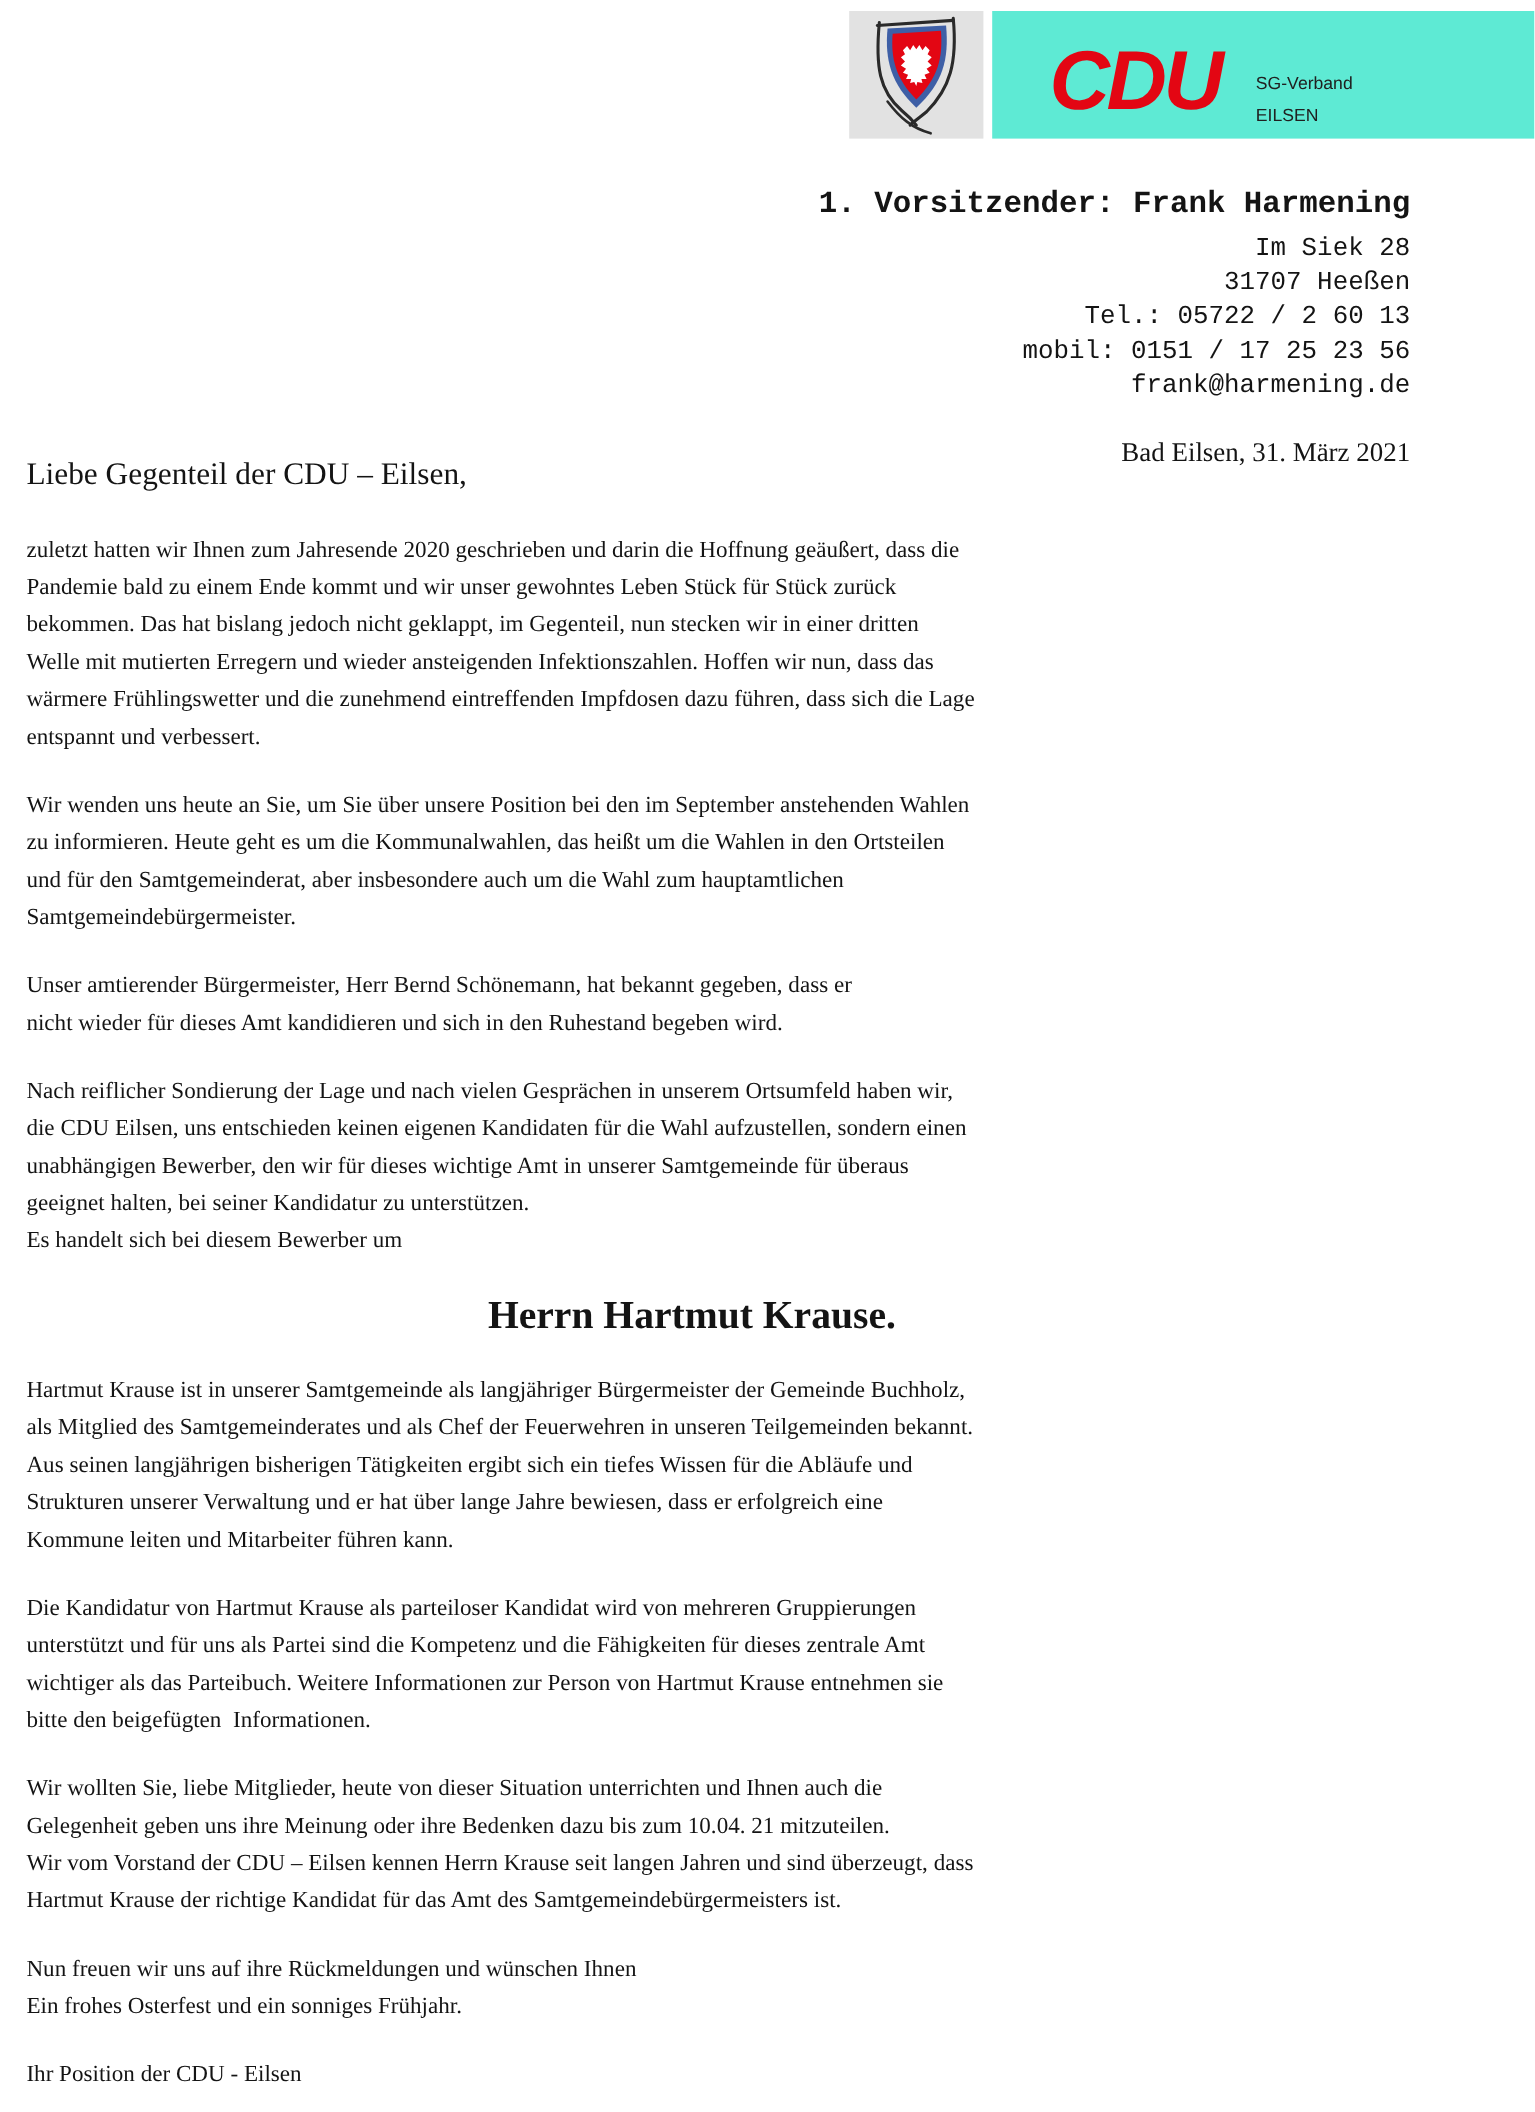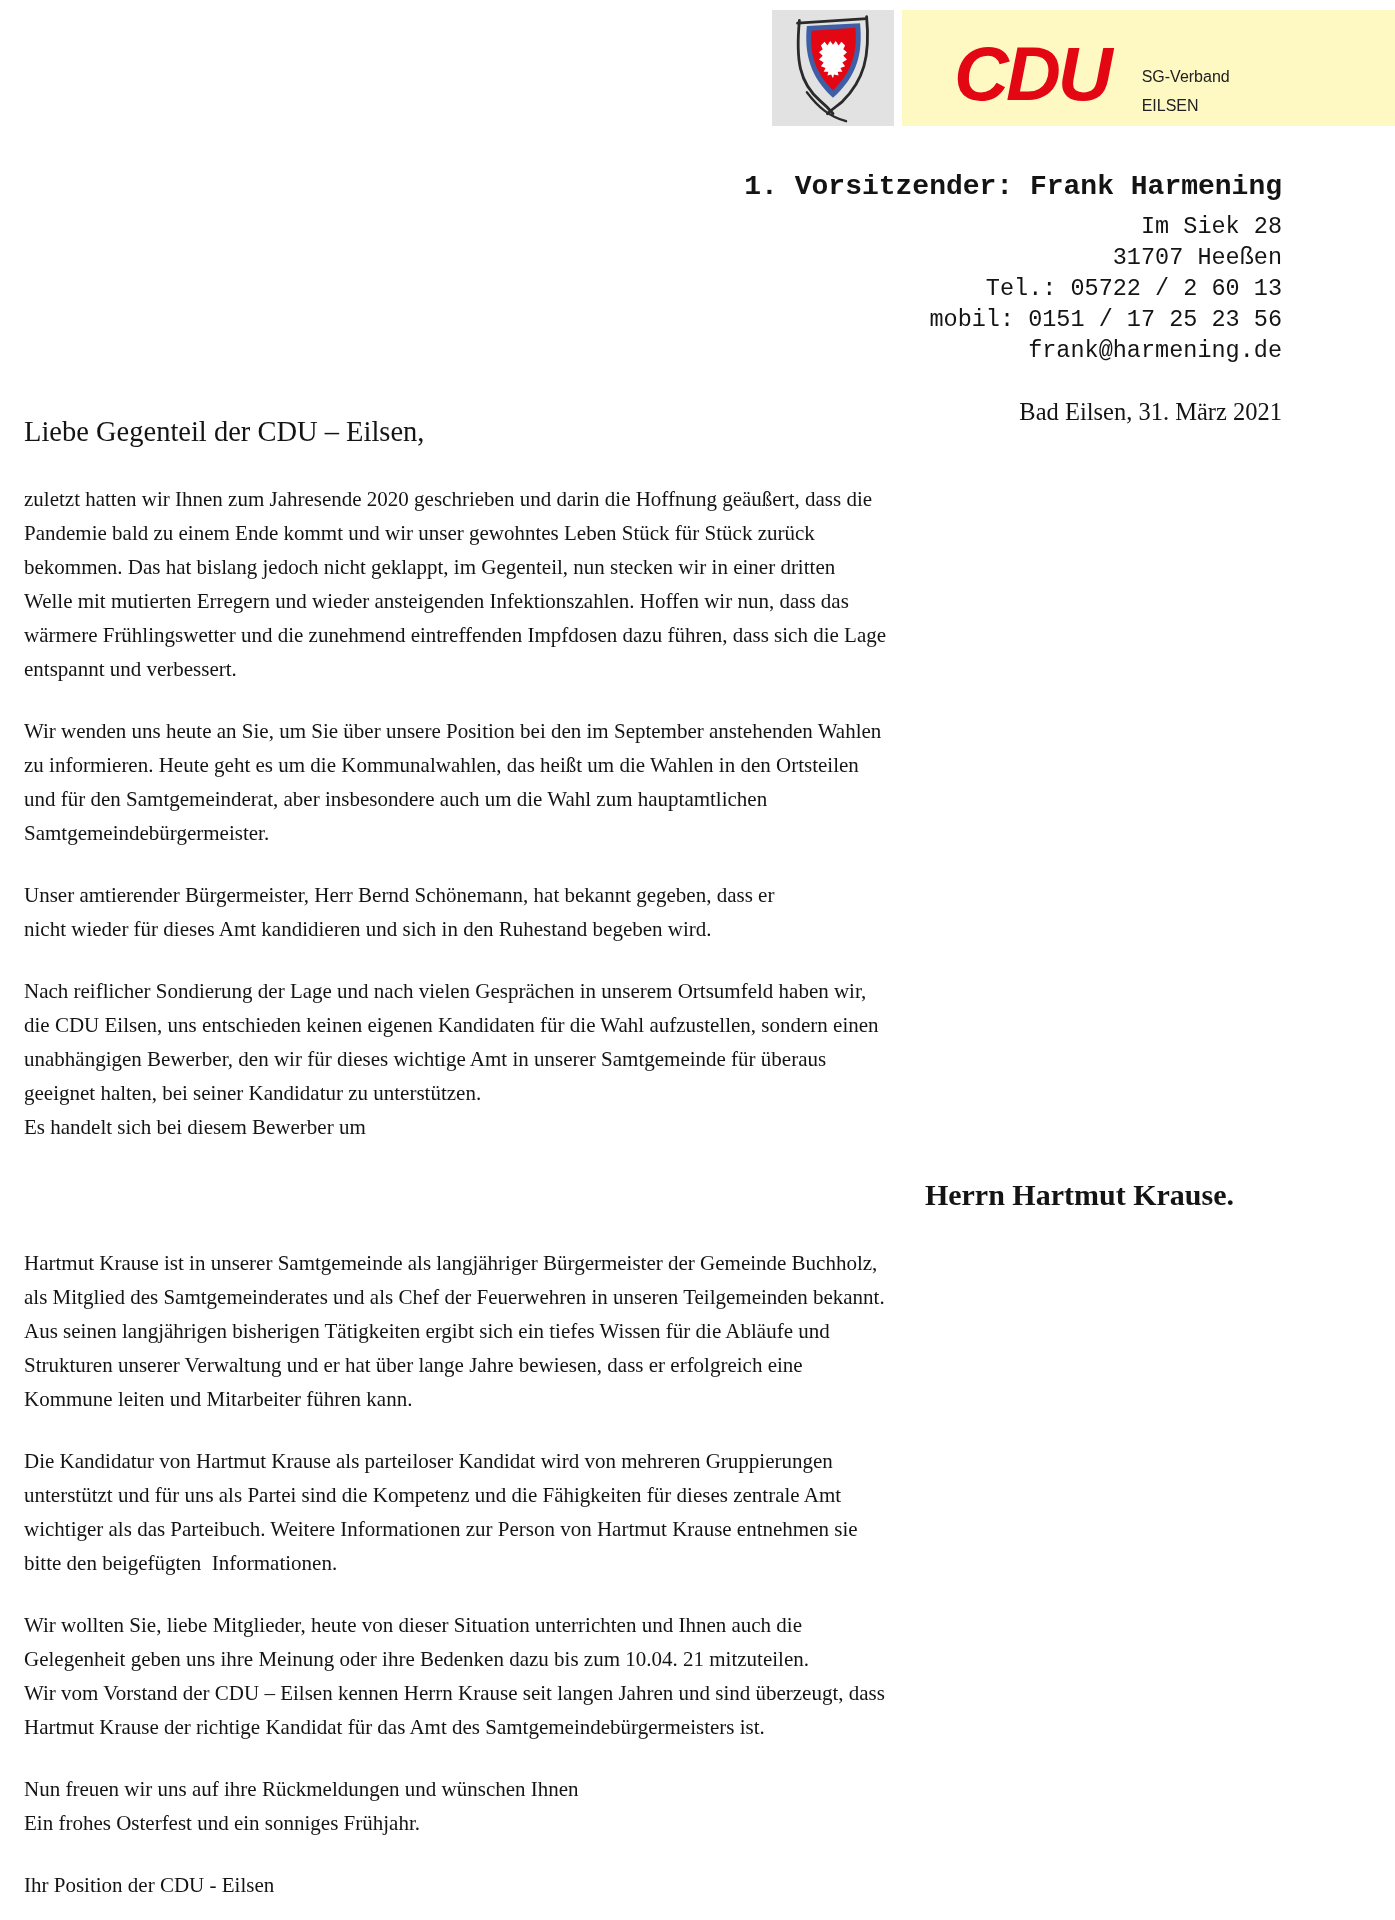--- a/index.html
+++ b/index.html
@@ -15,21 +15,21 @@
   
   .shield-box {
     position:absolute; left:772px; top:10px;
     width:122px; height:116px;
     background:#e2e2e2;
     display:flex; align-items:center; justify-content:center;
   }
   .cdu-box {
     position:absolute; left:902px; top:10px;
     width:493px; height:116px;
-    background:#fef9c3;
+    background:#5eead4;
     display:flex; align-items:flex-start;
   }
   .cdu-word {
     font-family:"Liberation Sans", sans-serif;
     font-weight:bold; font-style:italic;
     font-size:76px; line-height:1;
     color:#e30613;
     letter-spacing:-3px;
     margin-left:52px; margin-top:26px;
   }
@@ -67,23 +67,23 @@
     width:1360px;
   }
   .para {
     margin:0 0 28px 0;
     font-size:21px; line-height:34px;
     white-space:pre-wrap;
   }
   .candidate-heading {
     margin:34px 0 34px 0;
     width:1210px;
-    text-align:right;
+    text-align:center;
     font-weight:bold;
-    font-size:30px; line-height:34px;
+    font-size:36px; line-height:34px;
   }
 
   svg { display:block; }
 </style>
 </head>
 <body>
 
 <div class="shield-box">
   <svg width="96" height="112" viewBox="0 0 100 120">
 

